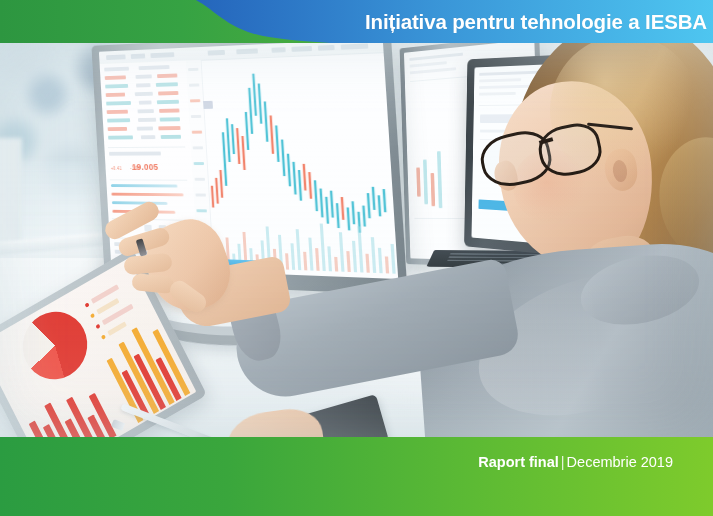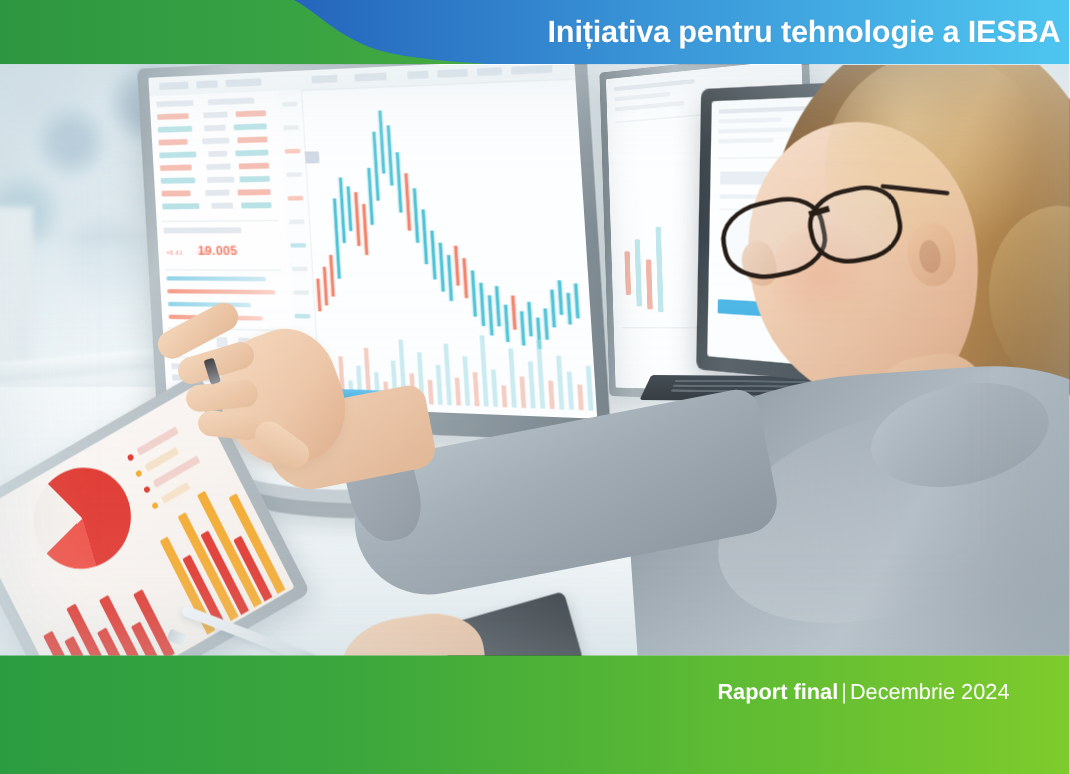--- a/index.html
+++ b/index.html
@@ -641,17 +641,17 @@
       <div class="finger thumb"></div>
       <div class="ring"></div>
     </div>
 
     <div class="grade"></div>
     <div class="vig"></div>
   </div>
 
   <div class="footer">
     <div class="footer-text">
-      <span class="b">Raport final</span><span class="sep">|</span><span>Decembrie 2024</span>
+      <span class="b">Raport final</span><span class="sep">|</span><span>Decembrie 2019</span>
     </div>
   </div>
 
 </div>
 
 </body></html>

